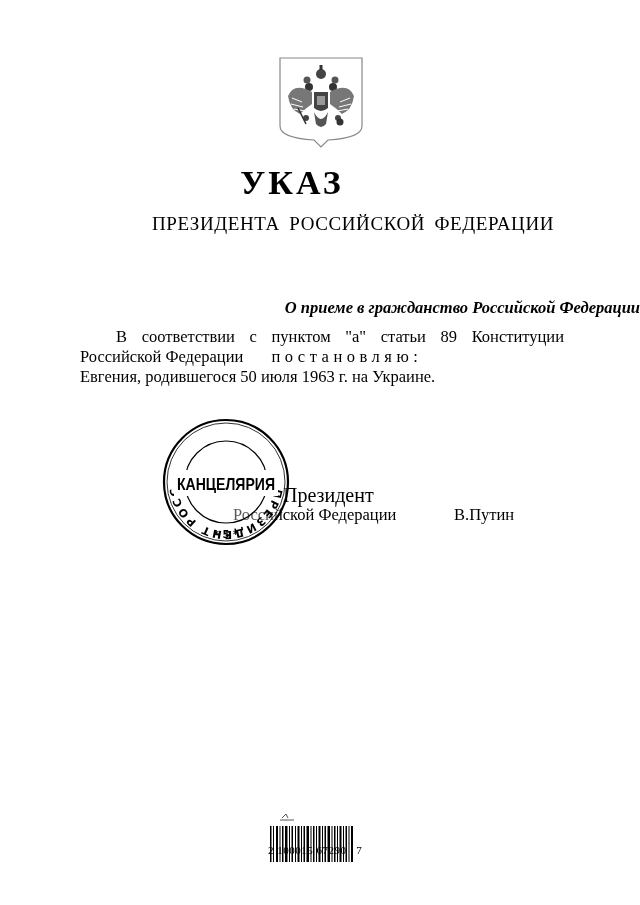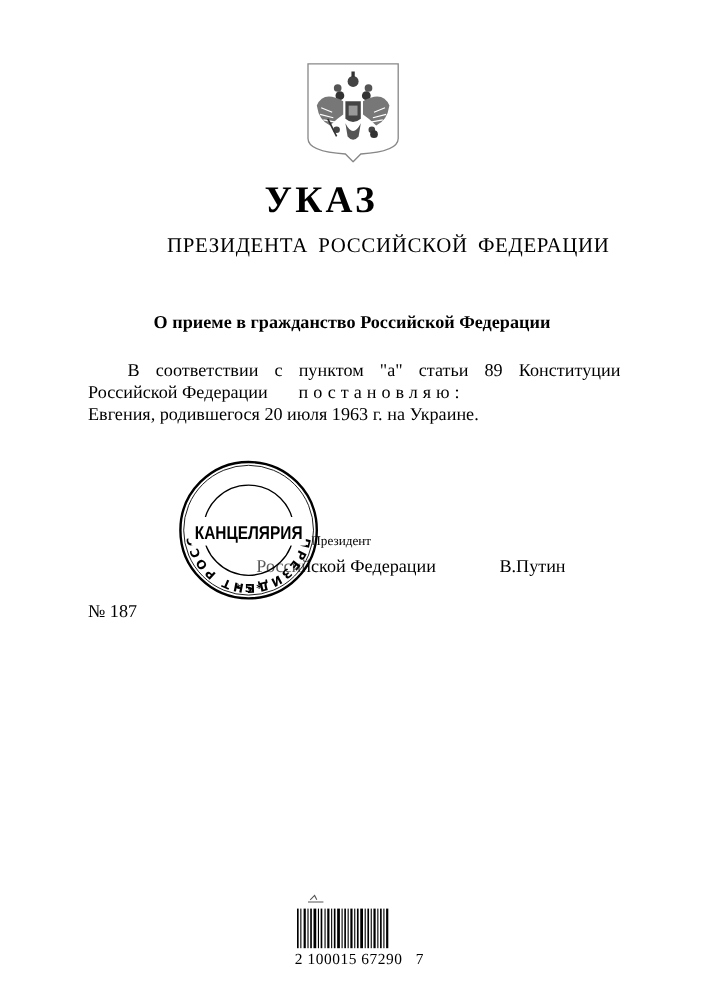--- a/index.html
+++ b/index.html
@@ -1,33 +1,33 @@
 <!DOCTYPE html>
 <html><head>
 <meta charset="utf-8">
 <style>
   html, body { margin:0; padding:0; background:#ffffff; }
   body { width:640px; height:905px; position:relative; overflow:hidden; font-family:"Liberation Serif", "DejaVu Serif", serif; color:#000; }
   .abs { position:absolute; }
   .emblem { left:276px; top:52px; width:90px; height:96px; }
   .title-main { left:0; width:584px; top:164px; text-align:center; font-size:34px; font-weight:bold; letter-spacing:3px; }
   .title-sub { left:0; width:640px; top:213px; text-align:center; font-size:19px; letter-spacing:0.6px; word-spacing:4px;padding-left:33px; }
-  .doc-subject { left:0; width:640px; top:283px; text-align:center; font-size:16.5px; font-weight:bold; }
+  .doc-subject { left:0; width:640px; top:298px; text-align:right; font-size:16.5px; font-weight:bold;font-style:italic; }
   .para { left:80px; width:484px; font-size:16.5px; line-height:20px; }
   .line-just { text-align:justify; text-align-last:justify; display:block; height:20px; }
   .line-left { display:block; height:20px; }
   .indent { padding-left:36px; }
   .spaced { letter-spacing:4.5px; margin-left:28px; }
-  .sig1 { left:283px; top:484px; font-size:12px;text-align:right; }
+  .sig1 { left:283px; top:484px; font-size:20px;text-align:right; }
   .sig2 { left:233px; top:505px; font-size:16.5px; }
   .sig-name { left:418px; top:505px; font-size:16.5px;margin-left:36px; }
   .stamp { left:162px; top:418px; width:128px; height:128px; }
   .place { left:80px; top:546px; font-size:16.5px; line-height:20px; }
   .barcode { left:268px; top:812px; width:92px; height:66px; }
-  .barcode-num { left:268px; top:865px; font-size:14px; letter-spacing:0.5px; white-space:pre; }
+  .barcode-num { left:268px; top:844px; font-size:11px; letter-spacing:0.5px; white-space:pre; }
 </style>
 </head>
 <body>
 
 <div class="abs emblem">
   <svg width="90" height="96" viewBox="0 0 90 96">
     <path d="M4 6 L86 6 L86 74 Q86 86 52 88 L45 95 L38 88 Q4 86 4 74 Z" fill="none" stroke="#888" stroke-width="1.2"></path>
 
     <circle cx="45" cy="22" r="5" fill="#444"></circle>
     <rect x="43.5" y="13" width="3" height="5" fill="#333"></rect>
@@ -55,21 +55,21 @@
 
 <div class="abs title-main">УКАЗ</div>
 <div class="abs title-sub">ПРЕЗИДЕНТА РОССИЙСКОЙ ФЕДЕРАЦИИ</div>
 <div class="abs doc-subject">О приеме в гражданство Российской Федерации</div>
 
 <div class="abs para" style="top:327px;">
   <span class="line-just indent">В соответствии с пунктом "а" статьи 89 Конституции</span>
   <span class="line-left">
     <span>Российской Федерации</span><span class="spaced">постановляю:</span>
   </span>
-  <span class="line-left">Евгения, родившегося 20 июля 1963 г. на Украине.</span>
+  <span class="line-left">Евгения, родившегося 50 июля 1963 г. на Украине.</span>
 </div>
 
 <div class="abs sig1">Президент</div>
 <div class="abs sig2">Российской Федерации</div>
 <div class="abs sig-name">В.Путин</div>
 
 <div class="abs stamp">
   <svg width="128" height="128" viewBox="0 0 128 128">
     <defs>
       <path id="ringpath" d="M64 64 m-49 0 a49 49 0 1 1 98 0 a49 49 0 1 1 -98 0"></path>
@@ -80,21 +80,20 @@
     <text font-family="DejaVu Sans, sans-serif" font-size="11" font-weight="bold" letter-spacing="2.2" fill="#000">
       <textPath href="#ringpath" startOffset="52%">ПРЕЗИДЕНТ РОССИЙСКОЙ ФЕДЕРАЦИИ</textPath>
     </text>
     <text x="64" y="120" text-anchor="middle" font-family="DejaVu Sans, sans-serif" font-size="10" font-weight="bold" fill="#000">* 5 *</text>
     <rect x="12" y="52" width="104" height="26" fill="#fff"></rect>
     <text x="64" y="72" text-anchor="middle" font-family="Liberation Sans Narrow, Liberation Sans, sans-serif" font-size="17" font-weight="bold" fill="#000" textLength="98" lengthAdjust="spacingAndGlyphs">КАНЦЕЛЯРИЯ</text>
   </svg>
 </div>
 
 <div class="abs place">
-  <div>№ 187</div>
 </div>
 
 <div class="abs barcode">
   <svg width="92" height="52" viewBox="0 0 92 52">
     <path d="M14 6 L18 2 L20 6 M12 8 L26 8" stroke="#555" stroke-width="1" fill="none"></path>
     <g fill="#000">
       <rect x="2" y="14" width="1.5" height="36"></rect>
         <rect x="5" y="14" width="1" height="36"></rect>
       <rect x="8" y="14" width="2" height="36"></rect>
         <rect x="11.5" y="14" width="1" height="36"></rect>

